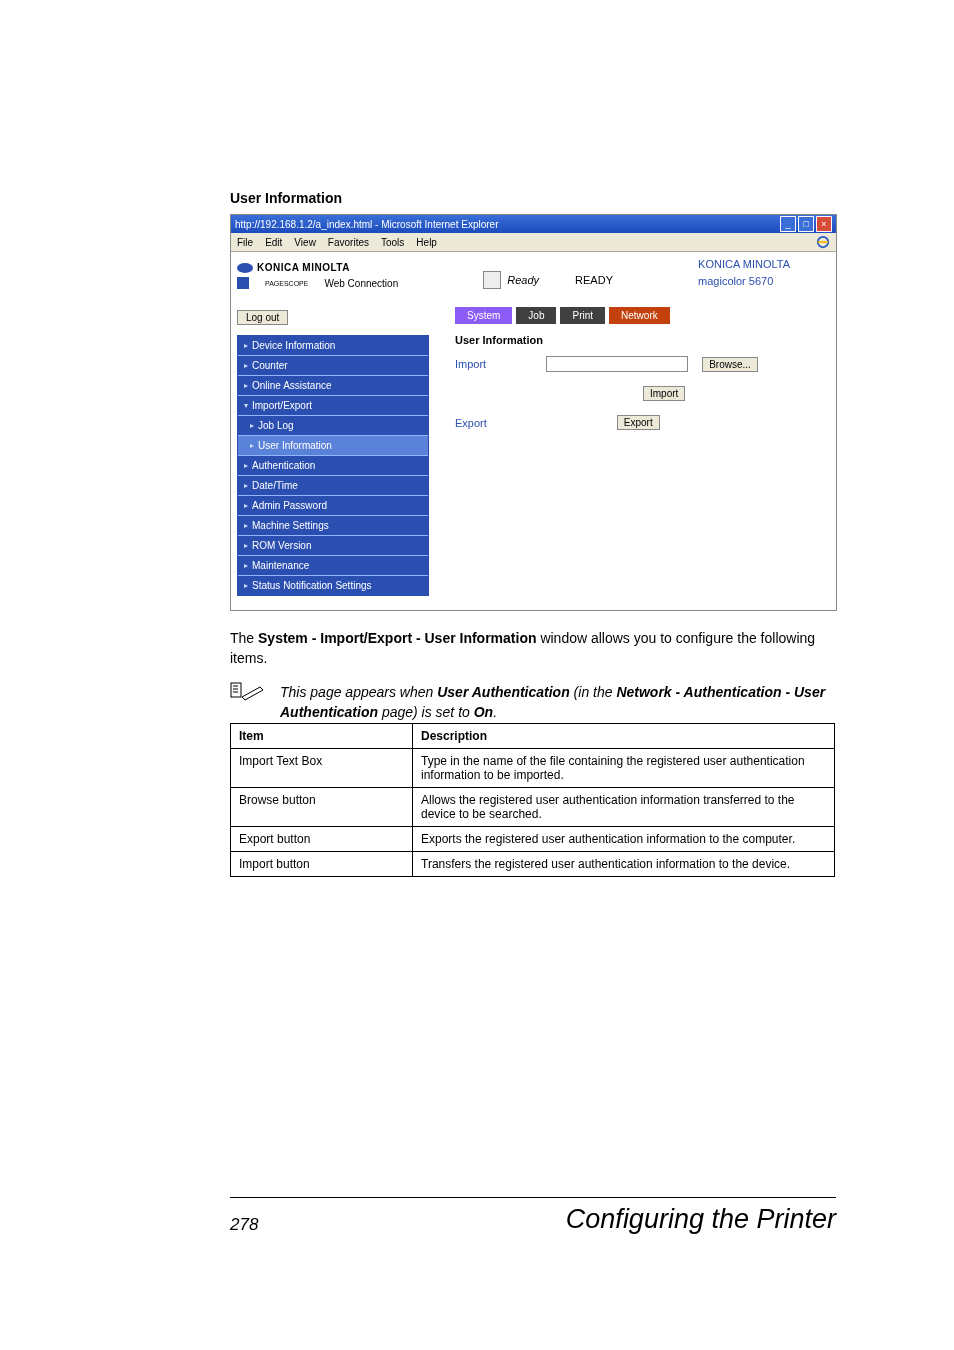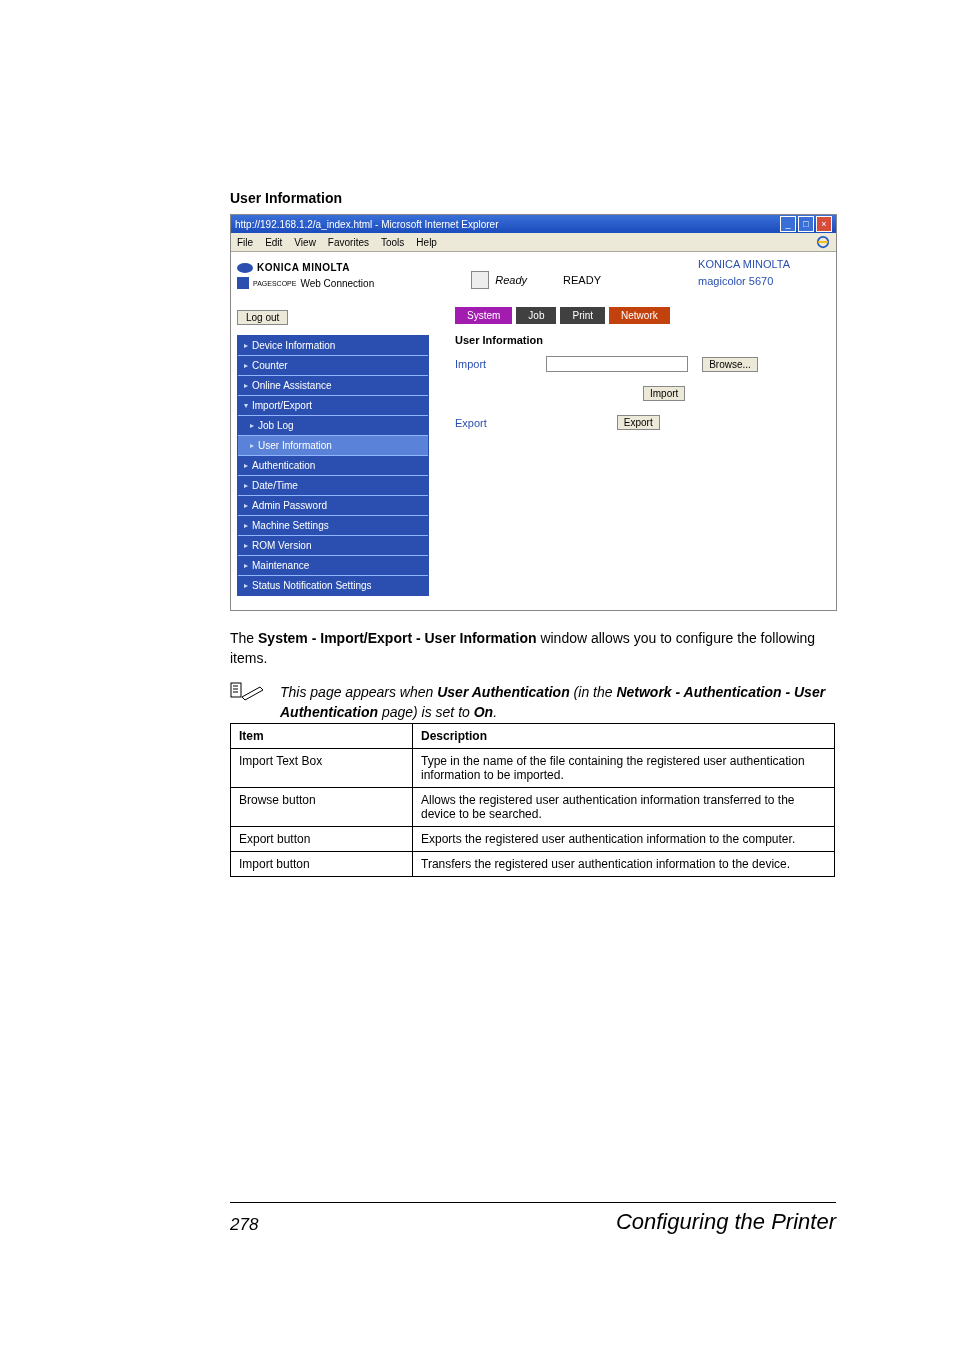--- a/index.html
+++ b/index.html
@@ -60,21 +60,21 @@
   }
   .header-row {
     display: flex;
     justify-content: space-between;
     align-items: flex-end;
     margin-bottom: 8px;
   }
   .brand-block { display: flex; flex-direction: column; font-size: 10px; }
   .brand-line1 { display: flex; align-items: center; gap: 4px; font-weight: bold; letter-spacing: 0.5px; }
   .brand-oval { width: 16px; height: 10px; border-radius: 50%; background: #2a4fb0; display: inline-block; }
-  .brand-line2 { display: flex; align-items: center; gap: 4px; margin-top: 4px; font-size: 10px; }
+  .brand-line2 { display: flex; align-items: center; gap: 16px; margin-top: 4px; font-size: 10px; }
   .ps-icon { width: 12px; height: 12px; background: #2a4fb0; display: inline-block; }
   .status-mid { display: flex; align-items: center; gap: 6px; font-size: 11px; }
   .printer-icon { width: 16px; height: 16px; border: 1px solid #888; background: #eee; display: inline-block; }
   .ready-word { font-style: italic; }
   .status-right { font-size: 11px; color: #2a4fb0; text-align: left; margin-right: 40px; line-height: 1.5; }
   .row2 { display: flex; margin-top: 10px; }
   .sidebar { width: 192px; display: flex; flex-direction: column; }
   .logout-row { margin-bottom: 10px; }
   .logout-btn { font-size: 10px; background: #ece9d8; border: 1px solid #888; padding: 1px 8px; }
   .nav-list { border: 1px solid #2a4fb0; }
@@ -85,21 +85,21 @@
     padding: 4px 6px;
     border-bottom: 1px solid #91b6ff;
     display: flex; align-items: center; gap: 4px;
     cursor: pointer;
   }
   .nav-item.selected { background: #5a82d8; }
   .nav-item .caret { font-size: 8px; color: #c9ddff; }
   .nav-sub { padding-left: 12px; }
   .tabs-row { display: flex; gap: 4px; margin-bottom: 10px; }
   .tab { font-size: 10px; padding: 3px 12px; color: #fff; background: #404040; cursor: pointer; }
-  .tab.active { background: #a21caf; }
+  .tab.active { background: #8b5cf6; }
   .tab.network { background: #c2410c; }
   .main-pane { flex: 1; padding-left: 26px; }
   .pane-title { font-size: 11px; font-weight: bold; margin-bottom: 10px; }
   .form-row { display: flex; align-items: center; gap: 60px; font-size: 11px; color: #2a4fb0; margin-bottom: 14px; }
   .file-input { width: 140px; height: 14px; border: 1px solid #888; display: inline-block; background: #fff; }
   .small-btn { font-size: 10px; background: #ece9d8; border: 1px solid #888; padding: 1px 6px; }
 
   .body-para {
     font-size: 14px;
     line-height: 1.4;
@@ -141,21 +141,21 @@
     bottom: 115px;
     left: 230px;
     right: 118px;
     display: flex;
     justify-content: space-between;
     align-items: flex-end;
     border-top: 1px solid #000;
     padding-top: 6px;
   }
   .footer-page { font-style: italic; font-size: 17px; }
-  .footer-title { font-style: italic; font-size: 22px; }
+  .footer-title { font-style: italic; font-size: 27px; }
 </style>
 </head>
 <body>
 
 <div class="page">
 
   <div class="section-title">User Information</div>
 
   <div class="screenshot">
     <div class="titlebar">

